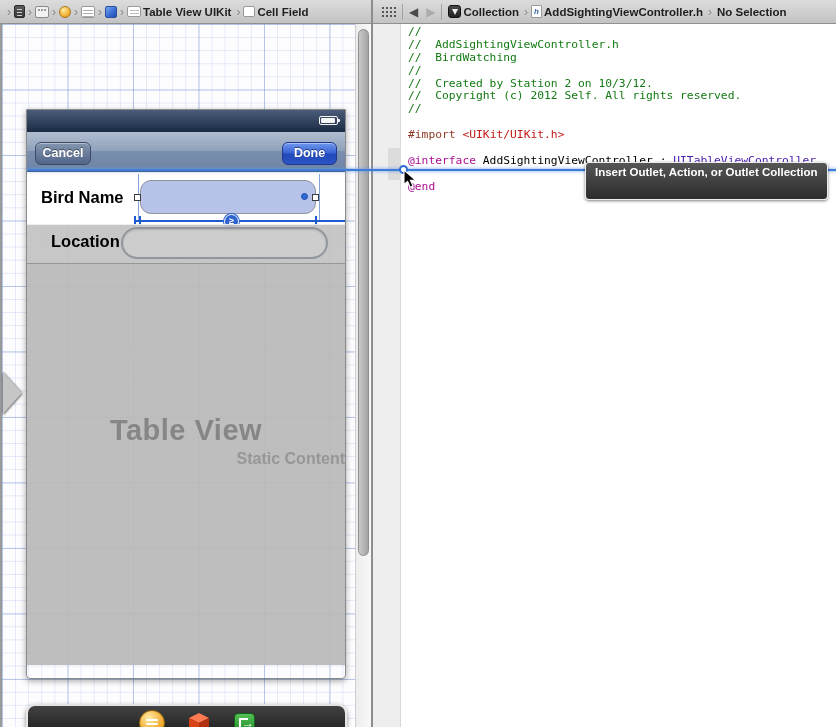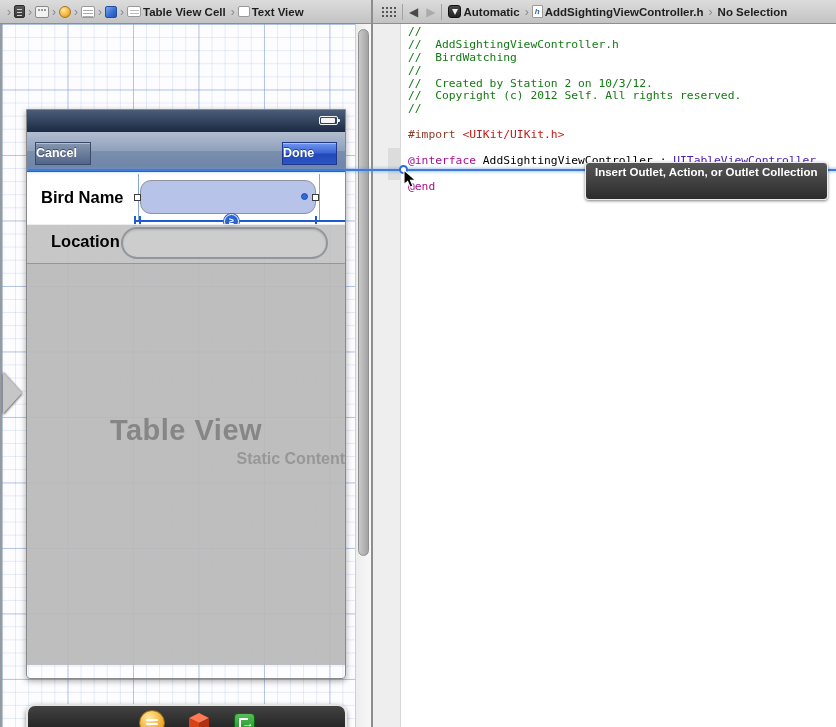--- a/index.html
+++ b/index.html
@@ -62,21 +62,21 @@
   .cls { color:#4b21b0; text-decoration:underline; }
   .pl { color:#000; }
 
   
   #scene { position:absolute; left:24px; top:85px; width:320px; height:570px; border:1px solid #8a8a8a; border-radius:0 0 4px 4px; box-shadow:0 2px 6px rgba(0,0,0,0.35); overflow:hidden; }
   #status-bar { position:absolute; left:0; top:0; width:100%; height:22px; background:linear-gradient(#4a5d79,#1b2a43); }
   #battery-icon { position:absolute; right:7px; top:6px; width:19px; height:9px; border:1px solid #f5f5f5; border-radius:2px; }
   #battery-icon::before { content:""; position:absolute; left:1px; top:1px; width:14px; height:5px; background:#f5f5f5; border-radius:1px; }
   #battery-icon::after { content:""; position:absolute; right:-3px; top:2px; width:2px; height:3px; background:#f5f5f5; border-radius:0 1px 1px 0; }
   #nav-bar { position:absolute; left:0; top:22px; width:100%; height:40px; background:linear-gradient(180deg,#b2bed0 0%,#8da0ba 49%,#7a8fae 50%,#6e84a6 100%); border-bottom:1px solid #32445b; }
-  .bar-btn { position:absolute; top:10px; height:23px; border-radius:0; color:#fff; font-size:12.5px; font-weight:bold; text-align:left; line-height:21px; text-shadow:0 -1px 0 rgba(0,0,0,0.45); box-shadow:inset 0 1px 0 rgba(255,255,255,0.4); }
+  .bar-btn { position:absolute; top:10px; height:23px; border-radius:6px; color:#fff; font-size:12.5px; font-weight:bold; text-align:center; line-height:21px; text-shadow:0 -1px 0 rgba(0,0,0,0.45); box-shadow:inset 0 1px 0 rgba(255,255,255,0.4); }
   #cancel-button { left:8px; width:56px; background:linear-gradient(#8496ae,#52658a); border:1px solid #3b4b67; }
   #done-button { right:8px; width:55px; background:linear-gradient(#6f97ef 0%,#3a63d4 48%,#2149b9 52%,#2d54c4 100%); border:1px solid #1f378d; }
   #cell-1 { position:absolute; left:0; top:62px; width:100%; height:53px; background:#fff; }
   .cell-label { position:absolute; font-size:16.5px; font-weight:bold; color:#000; }
   #row1-label { left:14px; top:78px; }
   #row2-label { left:24px; top:122px; }
   .vguide { position:absolute; width:1px; background:rgba(110,150,215,0.85); }
   #selected-field { position:absolute; left:113px; top:70px; width:176px; height:34px; border-radius:11px; background:#b7c3e8; border:1px solid #8f949c; }
   .handle { position:absolute; width:7px; height:7px; background:#fff; border:1px solid #3c3c3c; }
   #drag-origin-dot { position:absolute; left:274px; top:83px; width:7px; height:7px; border-radius:50%; background:#2e6bd6; border:1px solid #1d4fae; }
@@ -115,35 +115,35 @@
     <span class="jb-chev">›</span>
     <span class="jb-ic ic-win"></span>
     <span class="jb-chev">›</span>
     <span class="jb-ic ic-circle"></span>
     <span class="jb-chev">›</span>
     <span class="jb-ic ic-list"></span>
     <span class="jb-chev">›</span>
     <span class="jb-ic ic-cube"></span>
     <span class="jb-chev">›</span>
     <span class="jb-ic ic-cell"></span>
-    <span class="jb-label">Table View Cell</span>
+    <span class="jb-label">Table View UIKit</span>
     <span class="jb-chev">›</span>
     <span class="jb-ic ic-field"></span>
-    <span class="jb-label">Text View</span>
+    <span class="jb-label">Cell Field</span>
   </div>
 
   <div id="jumpbar-right" class="jumpbar">
     <span class="jb-ic ic-grid"></span>
     <span class="jb-sep"></span>
     <span class="jb-ic ic-arrow ic-back">◀</span>
     <span style="width:8px"></span>
     <span class="jb-ic ic-arrow ic-fwd">▶</span>
     <span class="jb-sep"></span>
     <span class="jb-ic ic-auto"></span>
-    <span class="jb-label">Automatic</span>
+    <span class="jb-label">Collection</span>
     <span class="jb-chev">›</span>
     <span class="jb-ic ic-hfile">h</span>
     <span class="jb-label">AddSightingViewController.h</span>
     <span class="jb-chev">›</span>
     <span class="jb-label">No Selection</span>
   </div>
 
   <div id="canvas">
 
     <div id="scene">

